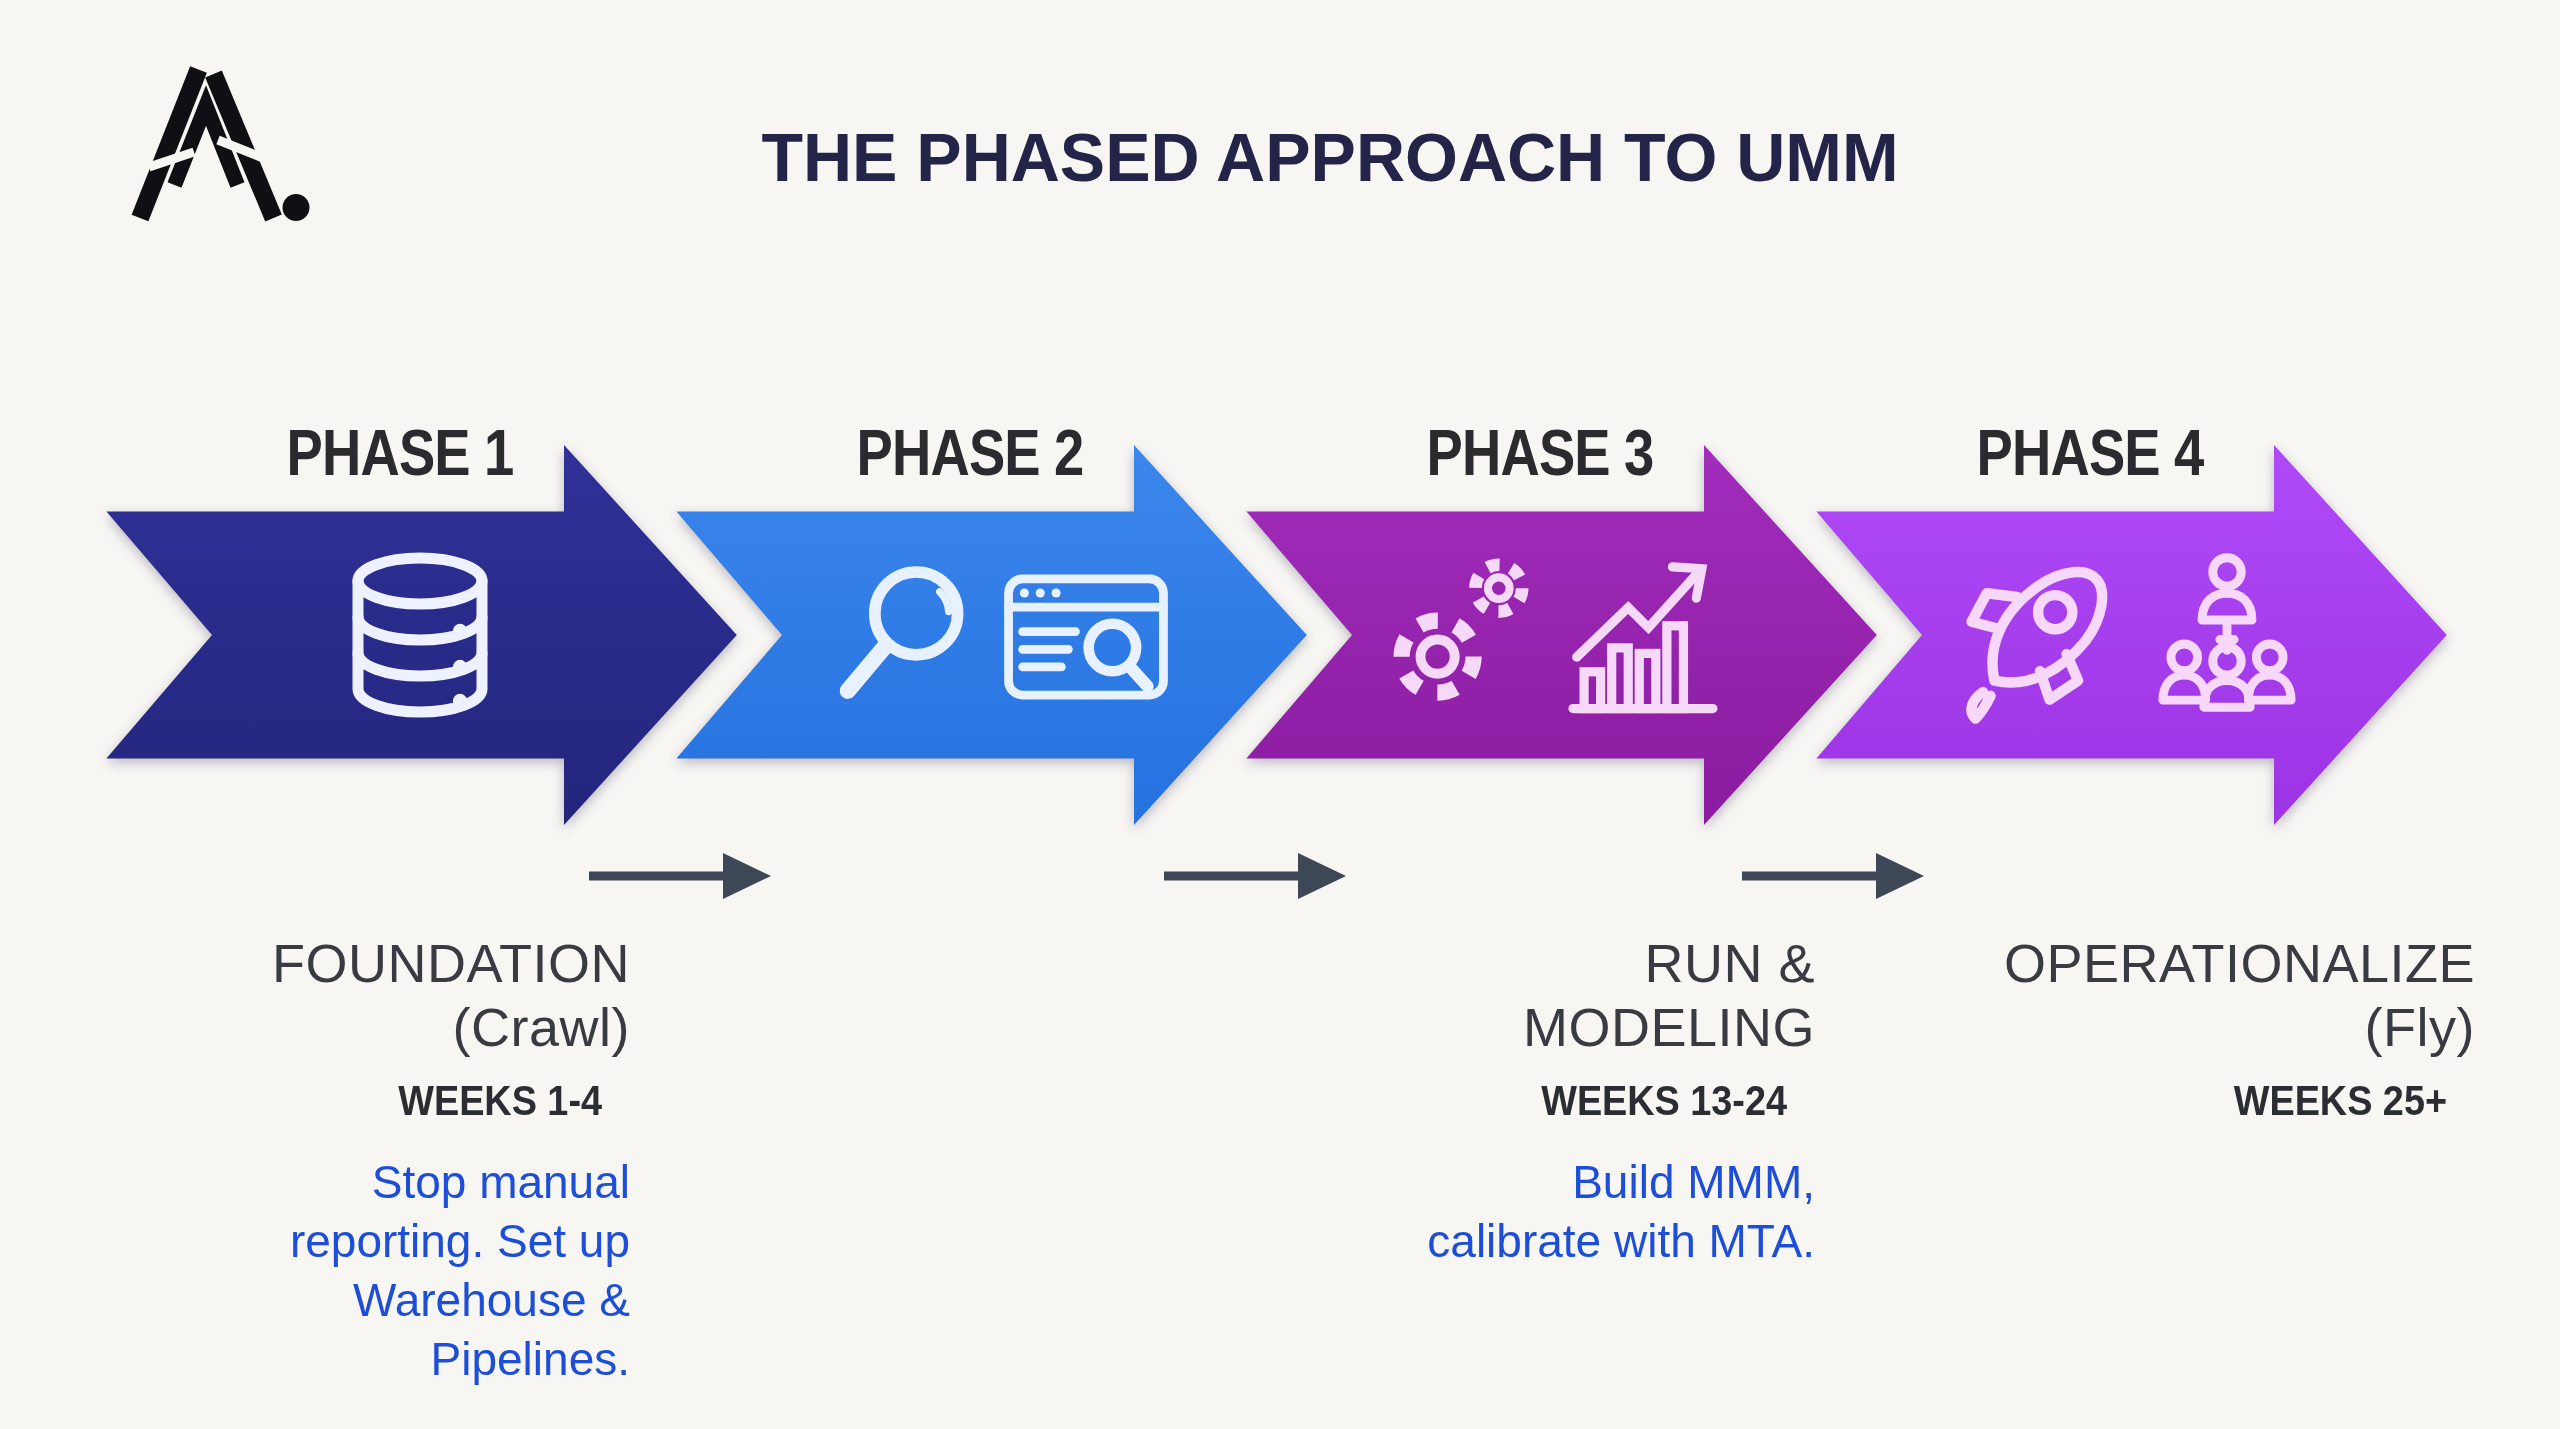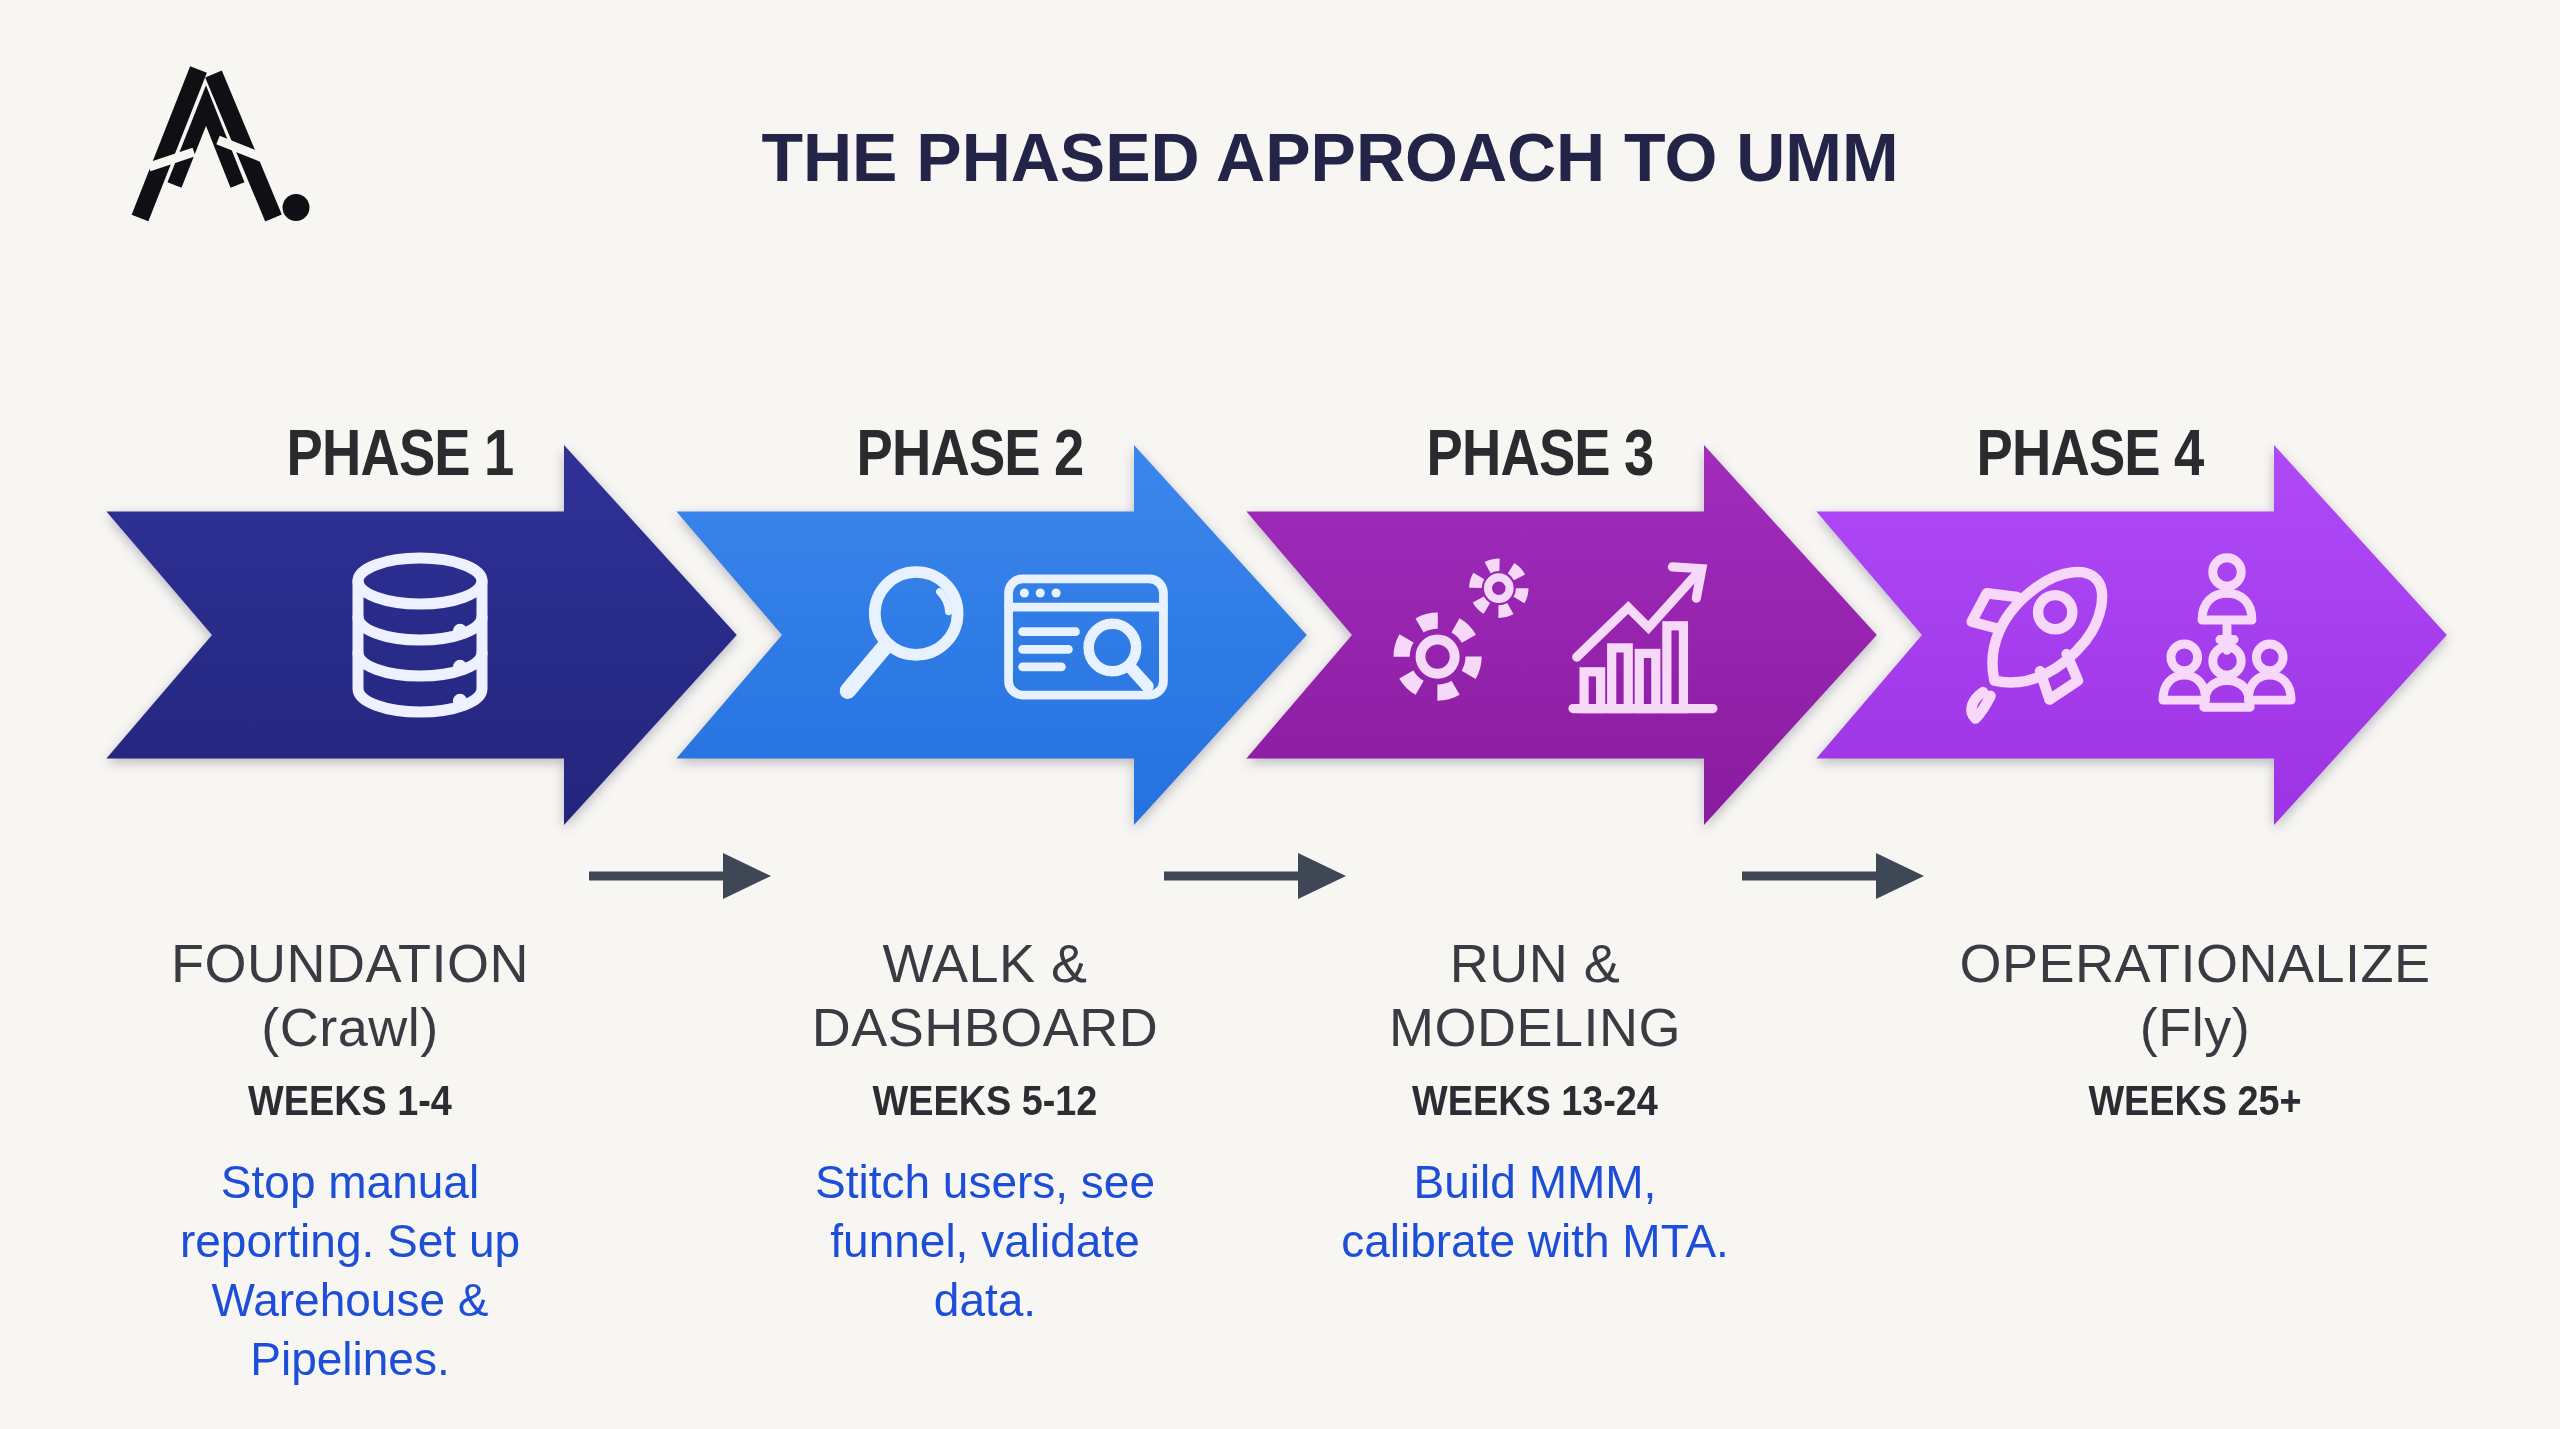--- a/index.html
+++ b/index.html
@@ -29,21 +29,21 @@
   .arrow-4 .arrow{background:linear-gradient(180deg,#b04af7 0%,#9c33e4 100%);}
   .arrow-1{color:#eef1ff;} .arrow-2{color:#e8f1ff;}
   .arrow-3{color:#f6d9f8;} .arrow-4{color:#f8d8fa;}
   .icon{position:absolute;}
   .icon svg{display:block;width:100%;height:100%;}
 
   
   .connector{position:absolute;top:845px;width:190px;height:62px;}
 
   
-  .col{position:absolute;top:932px;width:560px;text-align:center;}
+  .col{position:absolute;top:932px;width:560px;text-align:right;}
   .col-heading{font-size:54px;line-height:1.18;color:#3a3a42;white-space:pre-line;letter-spacing:.5px;}
   .col-weeks{margin-top:18px;font-size:42px;font-weight:700;color:#2c2c33;transform:scaleX(.9);}
   .col-desc{margin-top:28px;font-size:46px;line-height:1.28;color:#1d4ed8;white-space:pre-line;}
 </style>
 </head>
 <body>
 
 <div id="canvas">
 
   <div class="logo">
@@ -178,28 +178,20 @@
 
   <div class="col" style="left:70px">
     <div class="col-heading">FOUNDATION
 (Crawl)</div>
     <div class="col-weeks">WEEKS 1-4</div>
     <div class="col-desc">Stop manual
 reporting. Set up
 Warehouse &amp;
 Pipelines.</div>
   </div>
-  <div class="col" style="left:705px">
-    <div class="col-heading">WALK &amp;
-DASHBOARD</div>
-    <div class="col-weeks">WEEKS 5-12</div>
-    <div class="col-desc">Stitch users, see
-funnel, validate
-data.</div>
-  </div>
   <div class="col" style="left:1255px">
     <div class="col-heading">RUN &amp;
 MODELING</div>
     <div class="col-weeks">WEEKS 13-24</div>
     <div class="col-desc">Build MMM,
 calibrate with MTA.</div>
   </div>
   <div class="col" style="left:1915px">
     <div class="col-heading">OPERATIONALIZE
 (Fly)</div>

